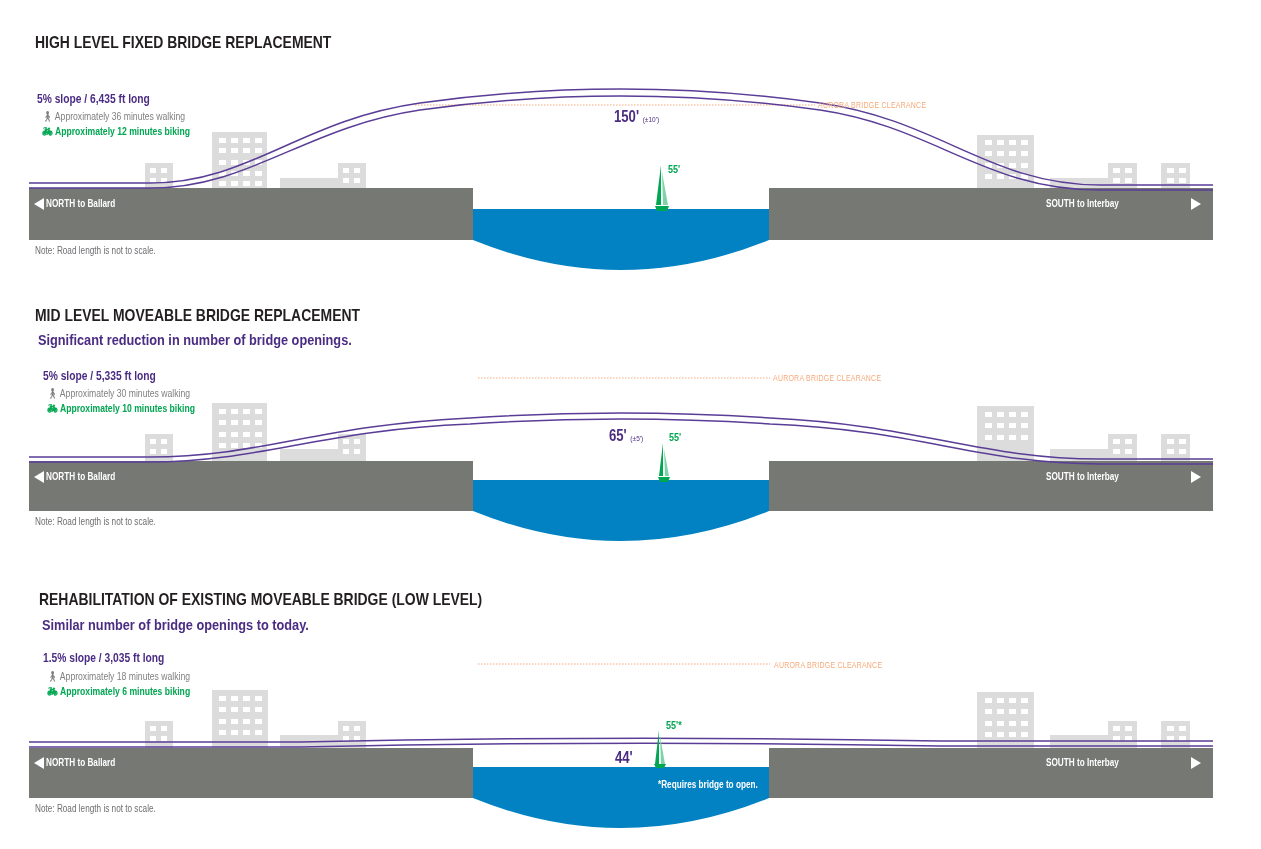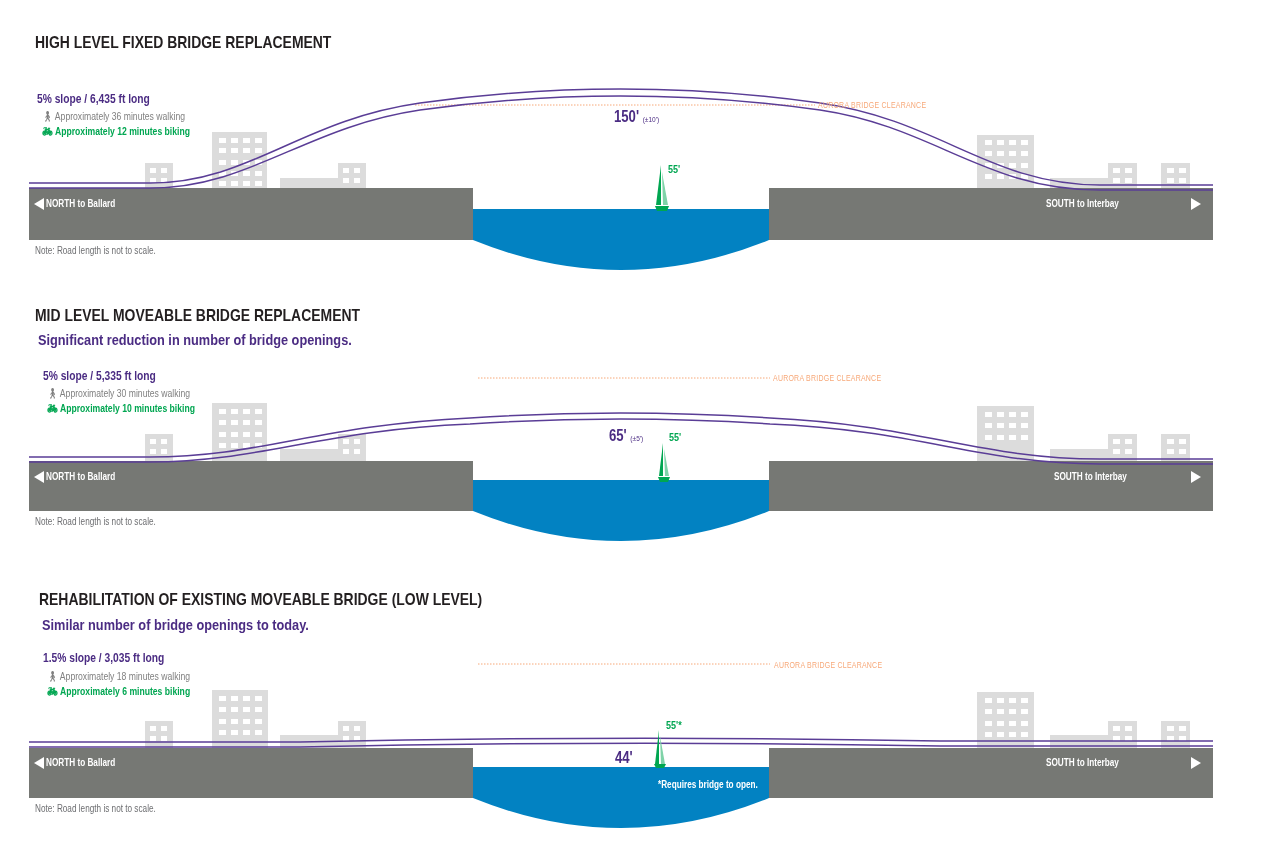--- a/index.html
+++ b/index.html
@@ -119,21 +119,21 @@
   <div class="walk" style="left:42px;top:110px;"><span>🚶︎ </span><span>Approximately 36 minutes walking</span></div>
   <div class="bike" style="left:42px;top:125px;"><span>🚲︎ </span><span>Approximately 12 minutes biking</span></div>
   <div class="aurora" style="left:818px;top:100px;">AURORA BRIDGE CLEARANCE</div>
   <div class="clear-main" style="left:614px;top:108px;"><span>150'</span> <span class="clear-tol">(±10')</span></div>
   <div class="boatlbl" style="left:668px;top:163px;">55'</div>
   <div class="dirlabel" style="left:46px;top:198px;transform-origin:left top;">NORTH to Ballard</div>
   <div class="dirlabel" style="right:76px;top:198px;transform-origin:right top;">SOUTH to Interbay</div>
   <div class="note" style="left:35px;top:245px;">Note: Road length is not to scale.</div>
 </div>
 
-<div class="section" style="top:0;height:560px;padding-left:8px;">
+<div class="section" style="top:0;height:560px;">
   <svg width="1261" height="560">
     <g fill="#dcdcdc">
       <rect x="145" y="434" width="28" height="27"></rect>
       <rect x="212" y="403" width="55" height="58"></rect>
       <rect x="280" y="449" width="58" height="12"></rect>
       <rect x="338" y="434" width="28" height="27"></rect>
       <rect x="977" y="406" width="57" height="55"></rect>
       <rect x="1050" y="449" width="58" height="12"></rect>
       <rect x="1108" y="434" width="29" height="27"></rect>
       <rect x="1161" y="434" width="29" height="27"></rect>

